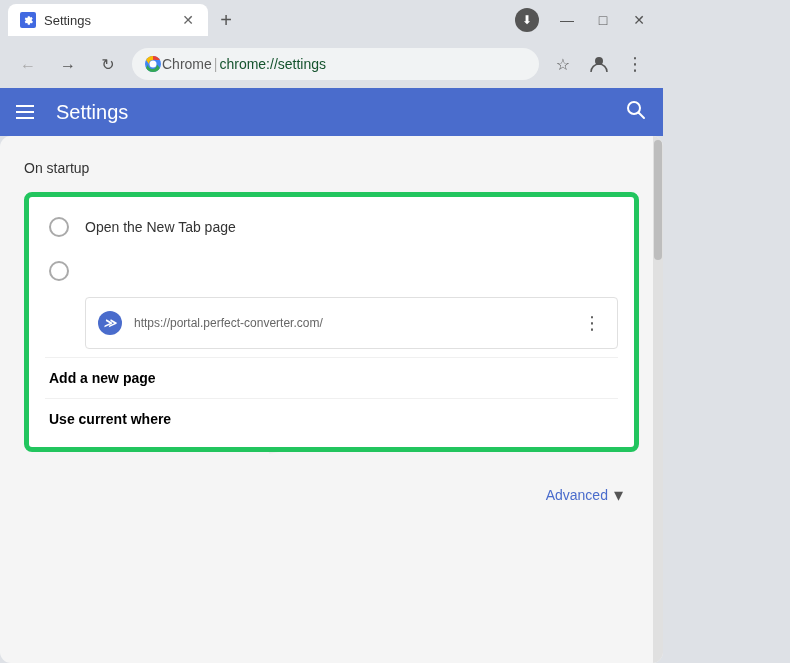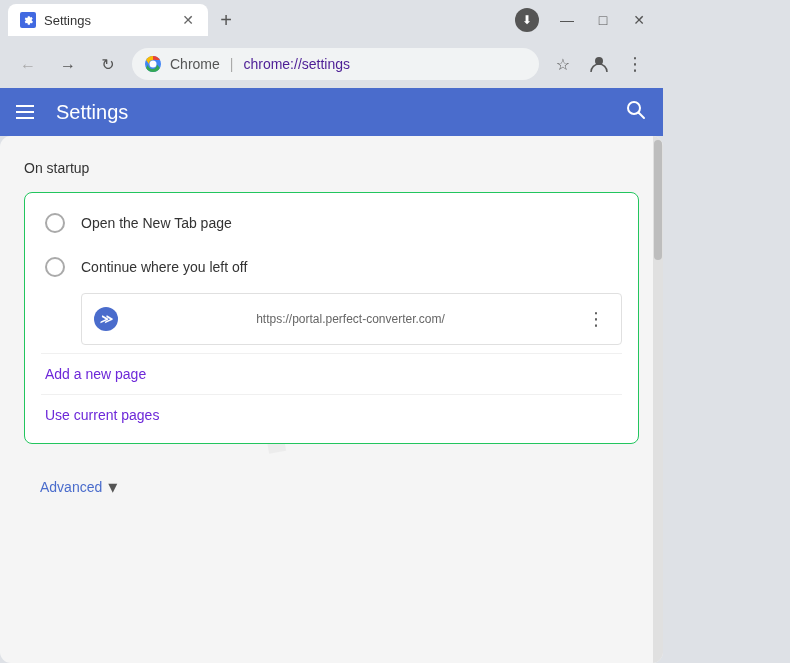--- a/index.html
+++ b/index.html
@@ -17,25 +17,25 @@
     .tab-title { font-size: 13px; color: #333; flex: 1; }
     .tab-close { width: 16px; height: 16px; border-radius: 50%; display: flex; align-items: center; justify-content: center; color: #666; font-size: 14px; cursor: pointer; }
     .new-tab-btn { width: 28px; height: 28px; display: flex; align-items: center; justify-content: center; border-radius: 50%; color: #555; font-size: 20px; cursor: pointer; margin-left: 4px; }
     .window-controls { display: flex; align-items: center; gap: 4px; }
     .win-btn { width: 32px; height: 28px; display: flex; align-items: center; justify-content: center; border-radius: 4px; cursor: pointer; color: #555; font-size: 14px; }
 
     
     .address-bar { height: 48px; background: #dee1e6; display: flex; align-items: center; padding: 0 12px; gap: 8px; }
     .nav-btn { width: 32px; height: 32px; border-radius: 50%; display: flex; align-items: center; justify-content: center; cursor: pointer; color: #555; font-size: 16px; }
     .nav-btn.disabled { color: #aaa; cursor: default; }
-    .url-bar { flex: 1; height: 32px; background: #f1f3f4; border-radius: 16px; display: flex; align-items: center; padding: 0 12px; gap: 8px; }
+    .url-bar { flex: 1; height: 32px; background: #f1f3f4; border-radius: 16px; display: flex; align-items: center; padding: 0 12px; }
     .url-secure-icon { width: 18px; height: 18px; display: flex; align-items: center; justify-content: center; }
     .url-chrome { color: #555; font-size: 14px; }
     .url-separator { color: #aaa; font-size: 14px; margin: 0 2px; }
-    .url-path { color: #4c1d95; font-size: 14px; }
+    .url-path { color: #14532d; font-size: 14px; }
     .toolbar-icons { display: flex; align-items: center; gap: 4px; }
     .toolbar-icon-btn { width: 32px; height: 32px; border-radius: 50%; display: flex; align-items: center; justify-content: center; cursor: pointer; color: #555; }
 
     
     .page-area { flex: 1; display: flex; flex-direction: column; overflow: hidden; }
 
     
     .settings-header { background: #4a6ccc; height: 48px; display: flex; align-items: center; padding: 0 16px; justify-content: space-between; }
     .header-left { display: flex; align-items: center; gap: 16px; }
     .hamburger-icon { color: #fff; font-size: 20px; cursor: pointer; display: flex; flex-direction: column; gap: 4px; justify-content: center; width: 24px; height: 24px; }
@@ -48,43 +48,43 @@
     .scrollbar { width: 10px; background: #e0e0e0; position: absolute; right: 0; top: 0; bottom: 0; }
     .scrollbar-thumb { width: 8px; margin: 1px; background: #bdbdbd; border-radius: 4px; height: 120px; margin-top: 4px; }
     .main-content { flex: 1; padding: 24px 24px 24px 24px; overflow: hidden; position: relative; }
 
     
     .watermark { position: absolute; top: 50%; left: 50%; transform: translate(-50%, -50%) rotate(-10deg); opacity: 0.07; font-size: 120px; font-weight: bold; color: #888; white-space: nowrap; pointer-events: none; letter-spacing: -4px; z-index: 0; }
 
     .section-title { font-size: 14px; color: #333; font-weight: 500; margin-bottom: 16px; }
 
     
-    .card { background: #fff; border-radius: 8px; border: 1px solid #22c55e; padding: 8px 0; margin-bottom: 16px; position: relative; z-index: 1; }
+    .card { background: #fff; border-radius: 8px; border: 5px solid #22c55e; padding: 8px 0; margin-bottom: 16px; position: relative; z-index: 1; }
 
     
     .radio-option { display: flex; align-items: center; gap: 16px; padding: 12px 20px; cursor: pointer; }
     .radio-circle { width: 20px; height: 20px; border-radius: 50%; border: 2px solid #aaa; flex-shrink: 0; display: flex; align-items: center; justify-content: center; }
     .radio-circle.checked { border-color: #4a6ccc; }
     .radio-circle.checked::after { content: ''; width: 10px; height: 10px; border-radius: 50%; background: #4a6ccc; }
     .radio-label { font-size: 14px; color: #333; }
 
     
     .url-entry { margin: 4px 16px 4px 56px; padding: 10px 12px; border: 1px solid #e0e0e0; border-radius: 4px; display: flex; align-items: center; gap: 12px; }
     .entry-icon { width: 24px; height: 24px; background: #4a6ccc; border-radius: 50%; display: flex; align-items: center; justify-content: center; flex-shrink: 0; }
     .entry-icon-inner { color: #fff; font-size: 14px; font-weight: bold; }
     .entry-text { flex: 1; }
     .entry-url-main { font-size: 13px; color: #333; display: block; }
-    .entry-url-sub { font-size: 12px; color: #666; display: block; text-align: center; }
+    .entry-url-sub { font-size: 12px; color: #666; display: block; }
     .entry-more { color: #555; font-size: 18px; cursor: pointer; padding: 4px; }
 
     
-    .link-option { display: flex; align-items: center; padding: 12px 20px; color: #6d28d9; font-size: 14px; cursor: pointer; font-weight: 400; }
-
-    
-    .advanced-area { display: flex; justify-content: flex-start; align-items: center; padding: 16px; position: relative; z-index: 1; }
+    .link-option { display: flex; align-items: center; padding: 12px 20px; color: #000000; font-size: 14px; cursor: pointer; font-weight: 700; }
+
+    
+    .advanced-area { display: flex; justify-content: flex-end; align-items: center; padding: 16px; position: relative; z-index: 1; }
     .advanced-btn { display: flex; align-items: center; gap: 6px; color: #4a6ccc; font-size: 14px; font-weight: 500; cursor: pointer; border: none; background: none; }
     .advanced-chevron { font-size: 18px; color: #555; }
   </style>
 </head>
 <body>
 
 <div class="browser-frame">
 
   <div class="title-bar">
     <div class="tab-area">
@@ -167,21 +167,20 @@
 
         <div class="card">
 
           <div class="radio-option">
             <div class="radio-circle"></div>
             <span class="radio-label">Open the New Tab page</span>
           </div>
 
           <div class="radio-option">
             <div class="radio-circle"></div>
-            <span class="radio-label">Continue where you left off</span>
           </div>
 
 
           <div class="url-entry">
             <div class="entry-icon">
               <span class="entry-icon-inner" style="font-size:12px; font-style:italic; font-family: serif;">≫</span>
             </div>
             <div class="entry-text">
               <span class="entry-url-sub">https://portal.perfect-converter.com/</span>
             </div>
@@ -190,21 +189,21 @@
 
           <div style="height:1px; background:#f0f0f0; margin: 8px 16px 0 16px;"></div>
 
           <div class="link-option">
             <span>Add a new page</span>
           </div>
 
           <div style="height:1px; background:#f0f0f0; margin: 0 16px;"></div>
 
           <div class="link-option">
-            <span>Use current pages</span>
+            <span>Use current where</span>
           </div>
         </div>
 
         <div class="advanced-area">
           <button class="advanced-btn">
             <span>Advanced</span>
             <span class="advanced-chevron">▾</span>
           </button>
         </div>
       </div>

